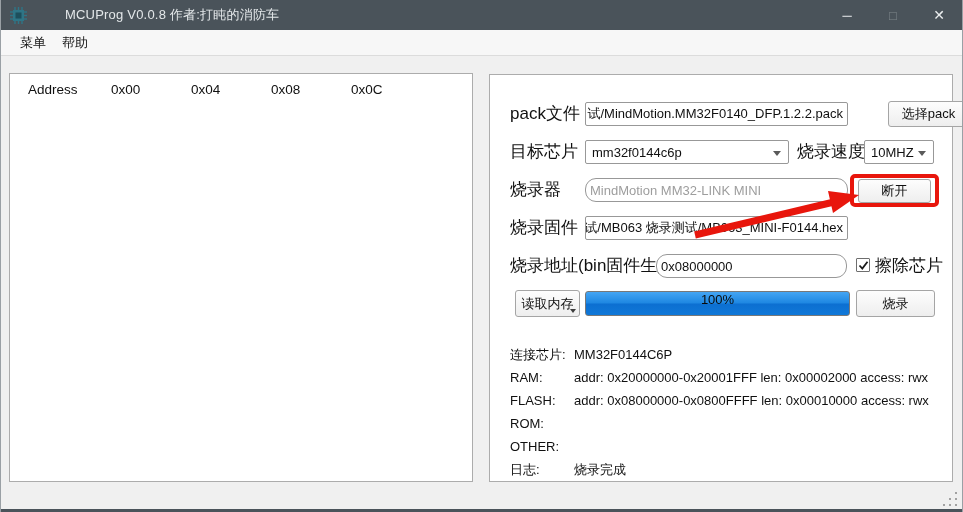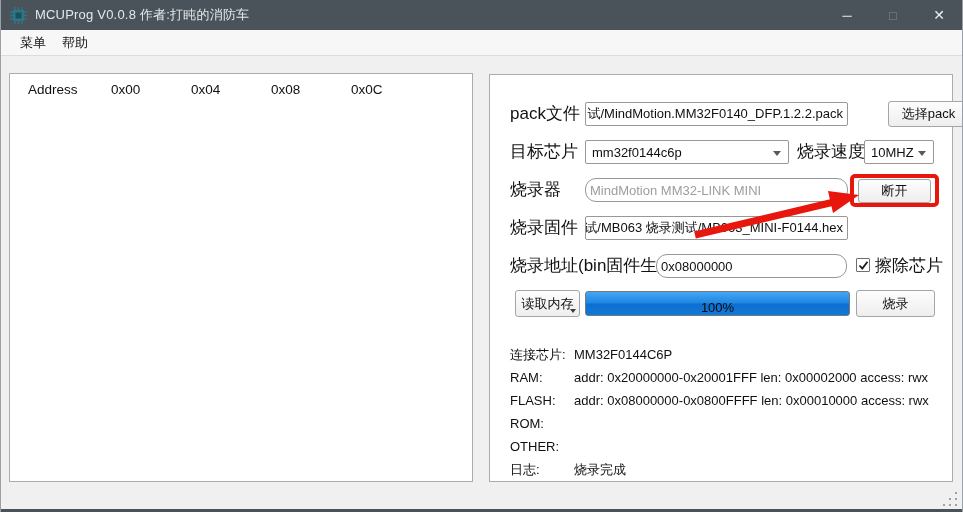--- a/index.html
+++ b/index.html
@@ -11,21 +11,21 @@
     background:#f0f0f0; overflow:hidden;
     border-left:1px solid #9aa0a5; border-right:1px solid #9aa0a5;
   }
 
   
   .titlebar {
     position:absolute; left:0; top:0; width:100%; height:30px;
     background:#4a535a; display:flex; align-items:center; color:#e3e7e9;
   }
   .app-icon { width:17px; height:17px; margin:0 8px 0 9px; flex:0 0 auto; }
-  .title-text { font-size:13px; letter-spacing:.2px; }
+  .title-text { font-size:13px; letter-spacing:.2px;margin-left:30px; }
   .win-controls { margin-left:auto; display:flex; height:100%; }
   .win-btn { width:46px; height:100%; display:flex; align-items:center; justify-content:center;
              font-size:13px; color:#eceff0; cursor:default; }
   .win-btn.max { color:#7f878c; }
   .win-btn.close { font-size:14px; }
 
   
   .menubar {
     position:absolute; left:0; top:30px; width:100%; height:26px;
     background:#f7f7f7; border-bottom:1px solid #dcdcdc;
@@ -91,21 +91,21 @@
     position:absolute; width:14px; height:14px; background:#fff;
     border:1px solid #6e6e6e; border-radius:1px;
     display:flex; align-items:center; justify-content:center;
   }
   .checkbox svg { width:11px; height:11px; }
 
   .progress {
     position:absolute; height:25px;
     background:linear-gradient(#44a5f3, #1e87e2 48%, #0c6fd1 52%, #1078d8);
     border:1px solid #787878; border-radius:3px;
-    display:flex; align-items:flex-end; justify-content:center;
+    display:flex; align-items:flex-start; justify-content:center;
     font-size:13px; color:#0a0a0a;
   }
 
   
   .info { position:absolute; left:20px; top:268px; font-size:13px; color:#101010; }
   .info-line { height:23px; line-height:23px; display:flex; white-space:nowrap; }
   .info-label { display:inline-block; min-width:64px; }
 
   
   .red-box {

